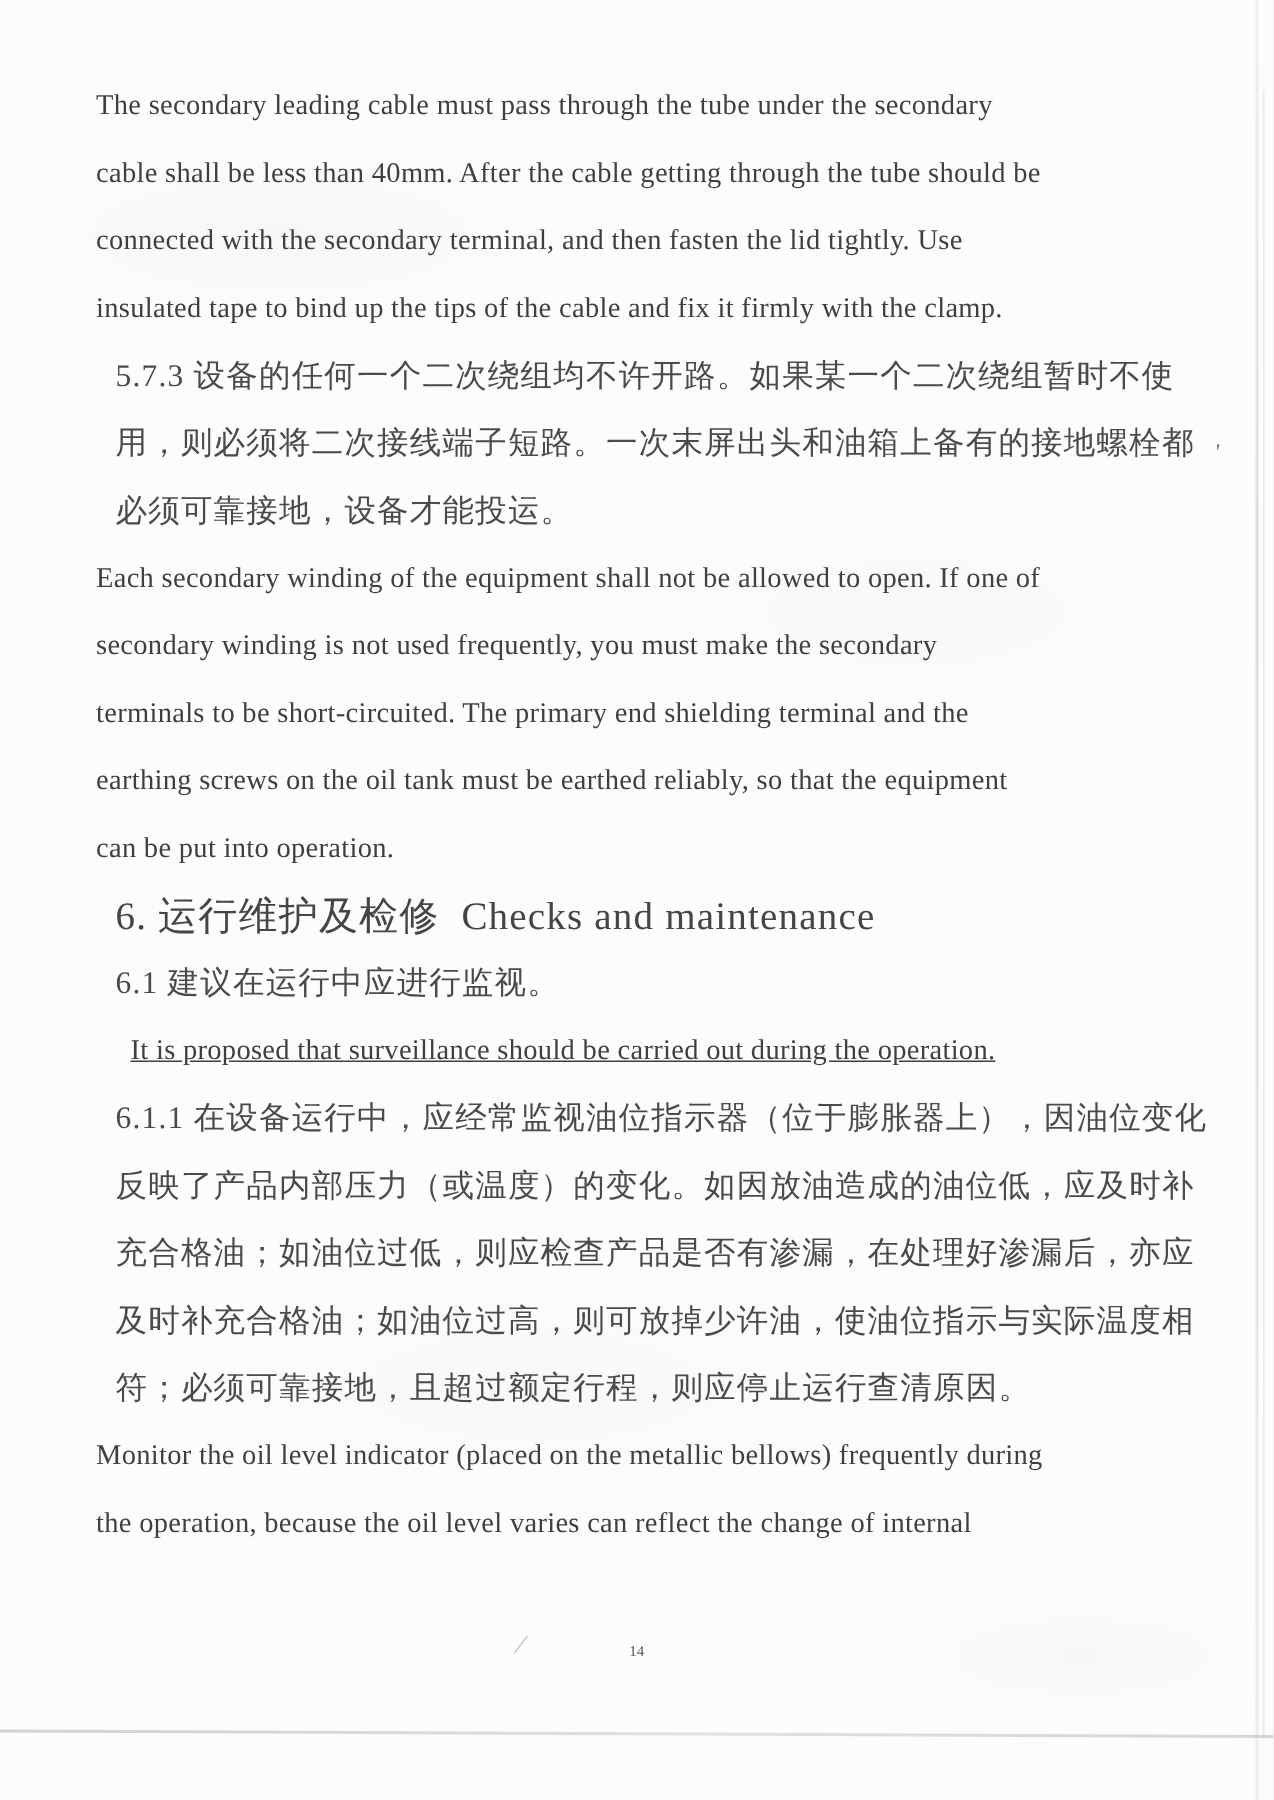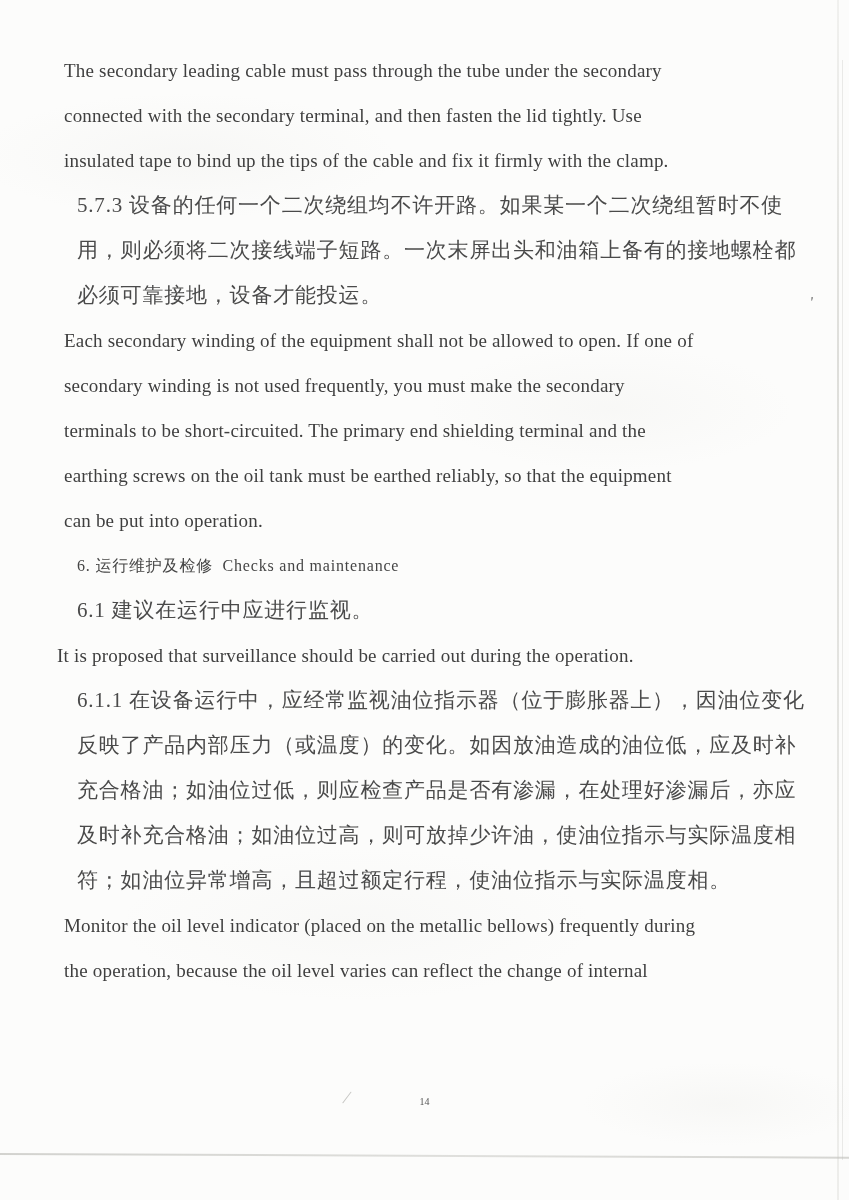--- a/index.html
+++ b/index.html
@@ -37,22 +37,22 @@
     color: #3f3f3f;
     padding-left: 64px;
     letter-spacing: 0.2px;
   }
   .block.zh {
     font-size: 21px;
     color: #4a4a4a;
     letter-spacing: 0.8px;
     padding-left: 77px;
   }
-  .block.heading { font-size: 16px; color: #454545; }
-  .block.indent { padding-left: 57px; }
+  .block.heading { font-size: 26px; color: #454545; }
+  .block.indent { padding-left: 87px; text-decoration: underline; }
   .page-number {
     position: absolute;
     left: 0;
     top: 1090px;
     width: 849px;
     height: 24px;
     line-height: 24px;
     text-align: center;
     font-size: 10px;
     color: #575757;
@@ -105,20 +105,21 @@
     background: rgba(190,190,184,0.30);
   }
 </style>
 </head>
 <body>
 
 <div class="page">
   <div class="content">
       <div class="block en">
         <div class="line">The secondary leading cable must pass through the tube under the secondary</div>
+        <div class="line">cable shall be less than 40mm. After the cable getting through the tube should be</div>
         <div class="line">connected with the secondary terminal, and then fasten the lid tightly. Use</div>
         <div class="line">insulated tape to bind up the tips of the cable and fix it firmly with the clamp.</div>
       </div>
       <div class="block zh">
         <div class="line">5.7.3 设备的任何一个二次绕组均不许开路。如果某一个二次绕组暂时不使</div>
         <div class="line">用，则必须将二次接线端子短路。一次末屏出头和油箱上备有的接地螺栓都</div>
         <div class="line">必须可靠接地，设备才能投运。</div>
       </div>
       <div class="block en">
         <div class="line">Each secondary winding of the equipment shall not be allowed to open. If one of</div>
@@ -134,21 +135,21 @@
         <div class="line">6.1 建议在运行中应进行监视。</div>
       </div>
       <div class="block en indent">
         <div class="line">It is proposed that surveillance should be carried out during the operation.</div>
       </div>
       <div class="block zh">
         <div class="line">6.1.1 在设备运行中，应经常监视油位指示器（位于膨胀器上），因油位变化</div>
         <div class="line">反映了产品内部压力（或温度）的变化。如因放油造成的油位低，应及时补</div>
         <div class="line">充合格油；如油位过低，则应检查产品是否有渗漏，在处理好渗漏后，亦应</div>
         <div class="line">及时补充合格油；如油位过高，则可放掉少许油，使油位指示与实际温度相</div>
-        <div class="line">符；如油位异常增高，且超过额定行程，使油位指示与实际温度相。</div>
+        <div class="line">符；必须可靠接地，且超过额定行程，则应停止运行查清原因。</div>
       </div>
       <div class="block en">
         <div class="line">Monitor the oil level indicator (placed on the metallic bellows) frequently during</div>
         <div class="line">the operation, because the oil level varies can reflect the change of internal</div>
       </div>
     </div>
 
   <div class="page-number">14</div>
 
   <span class="artifact comma-mark">'</span>

